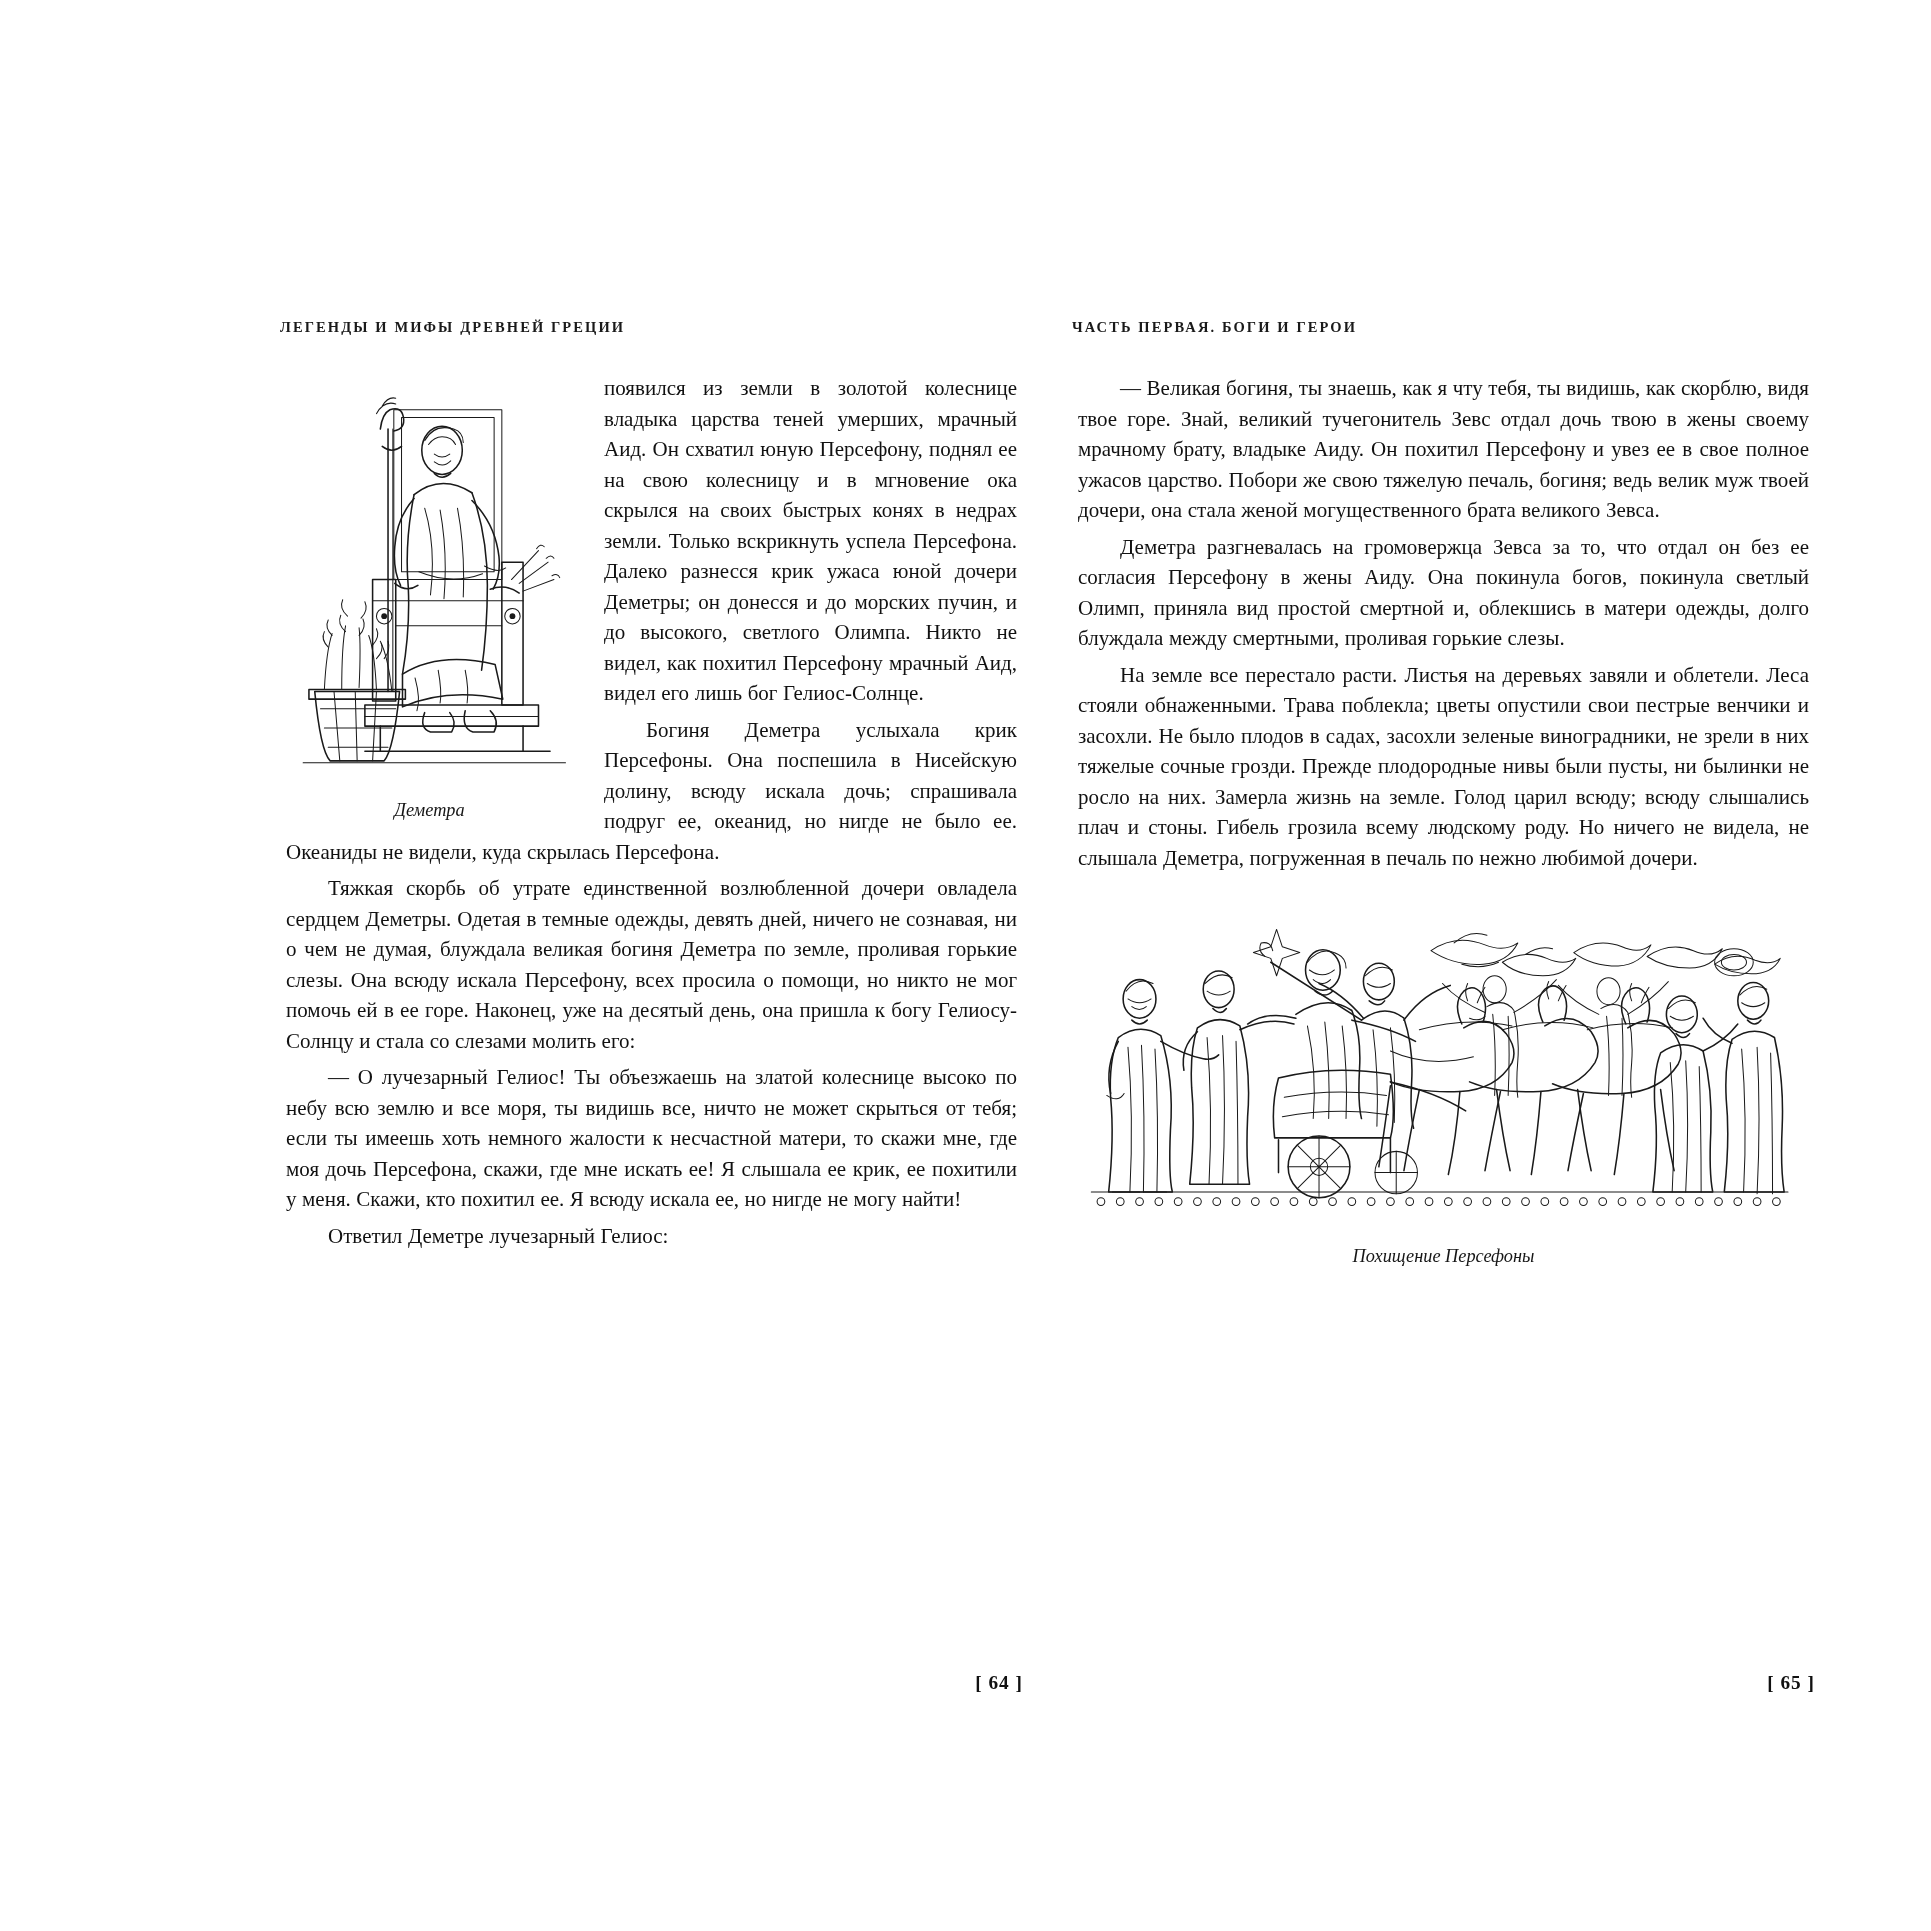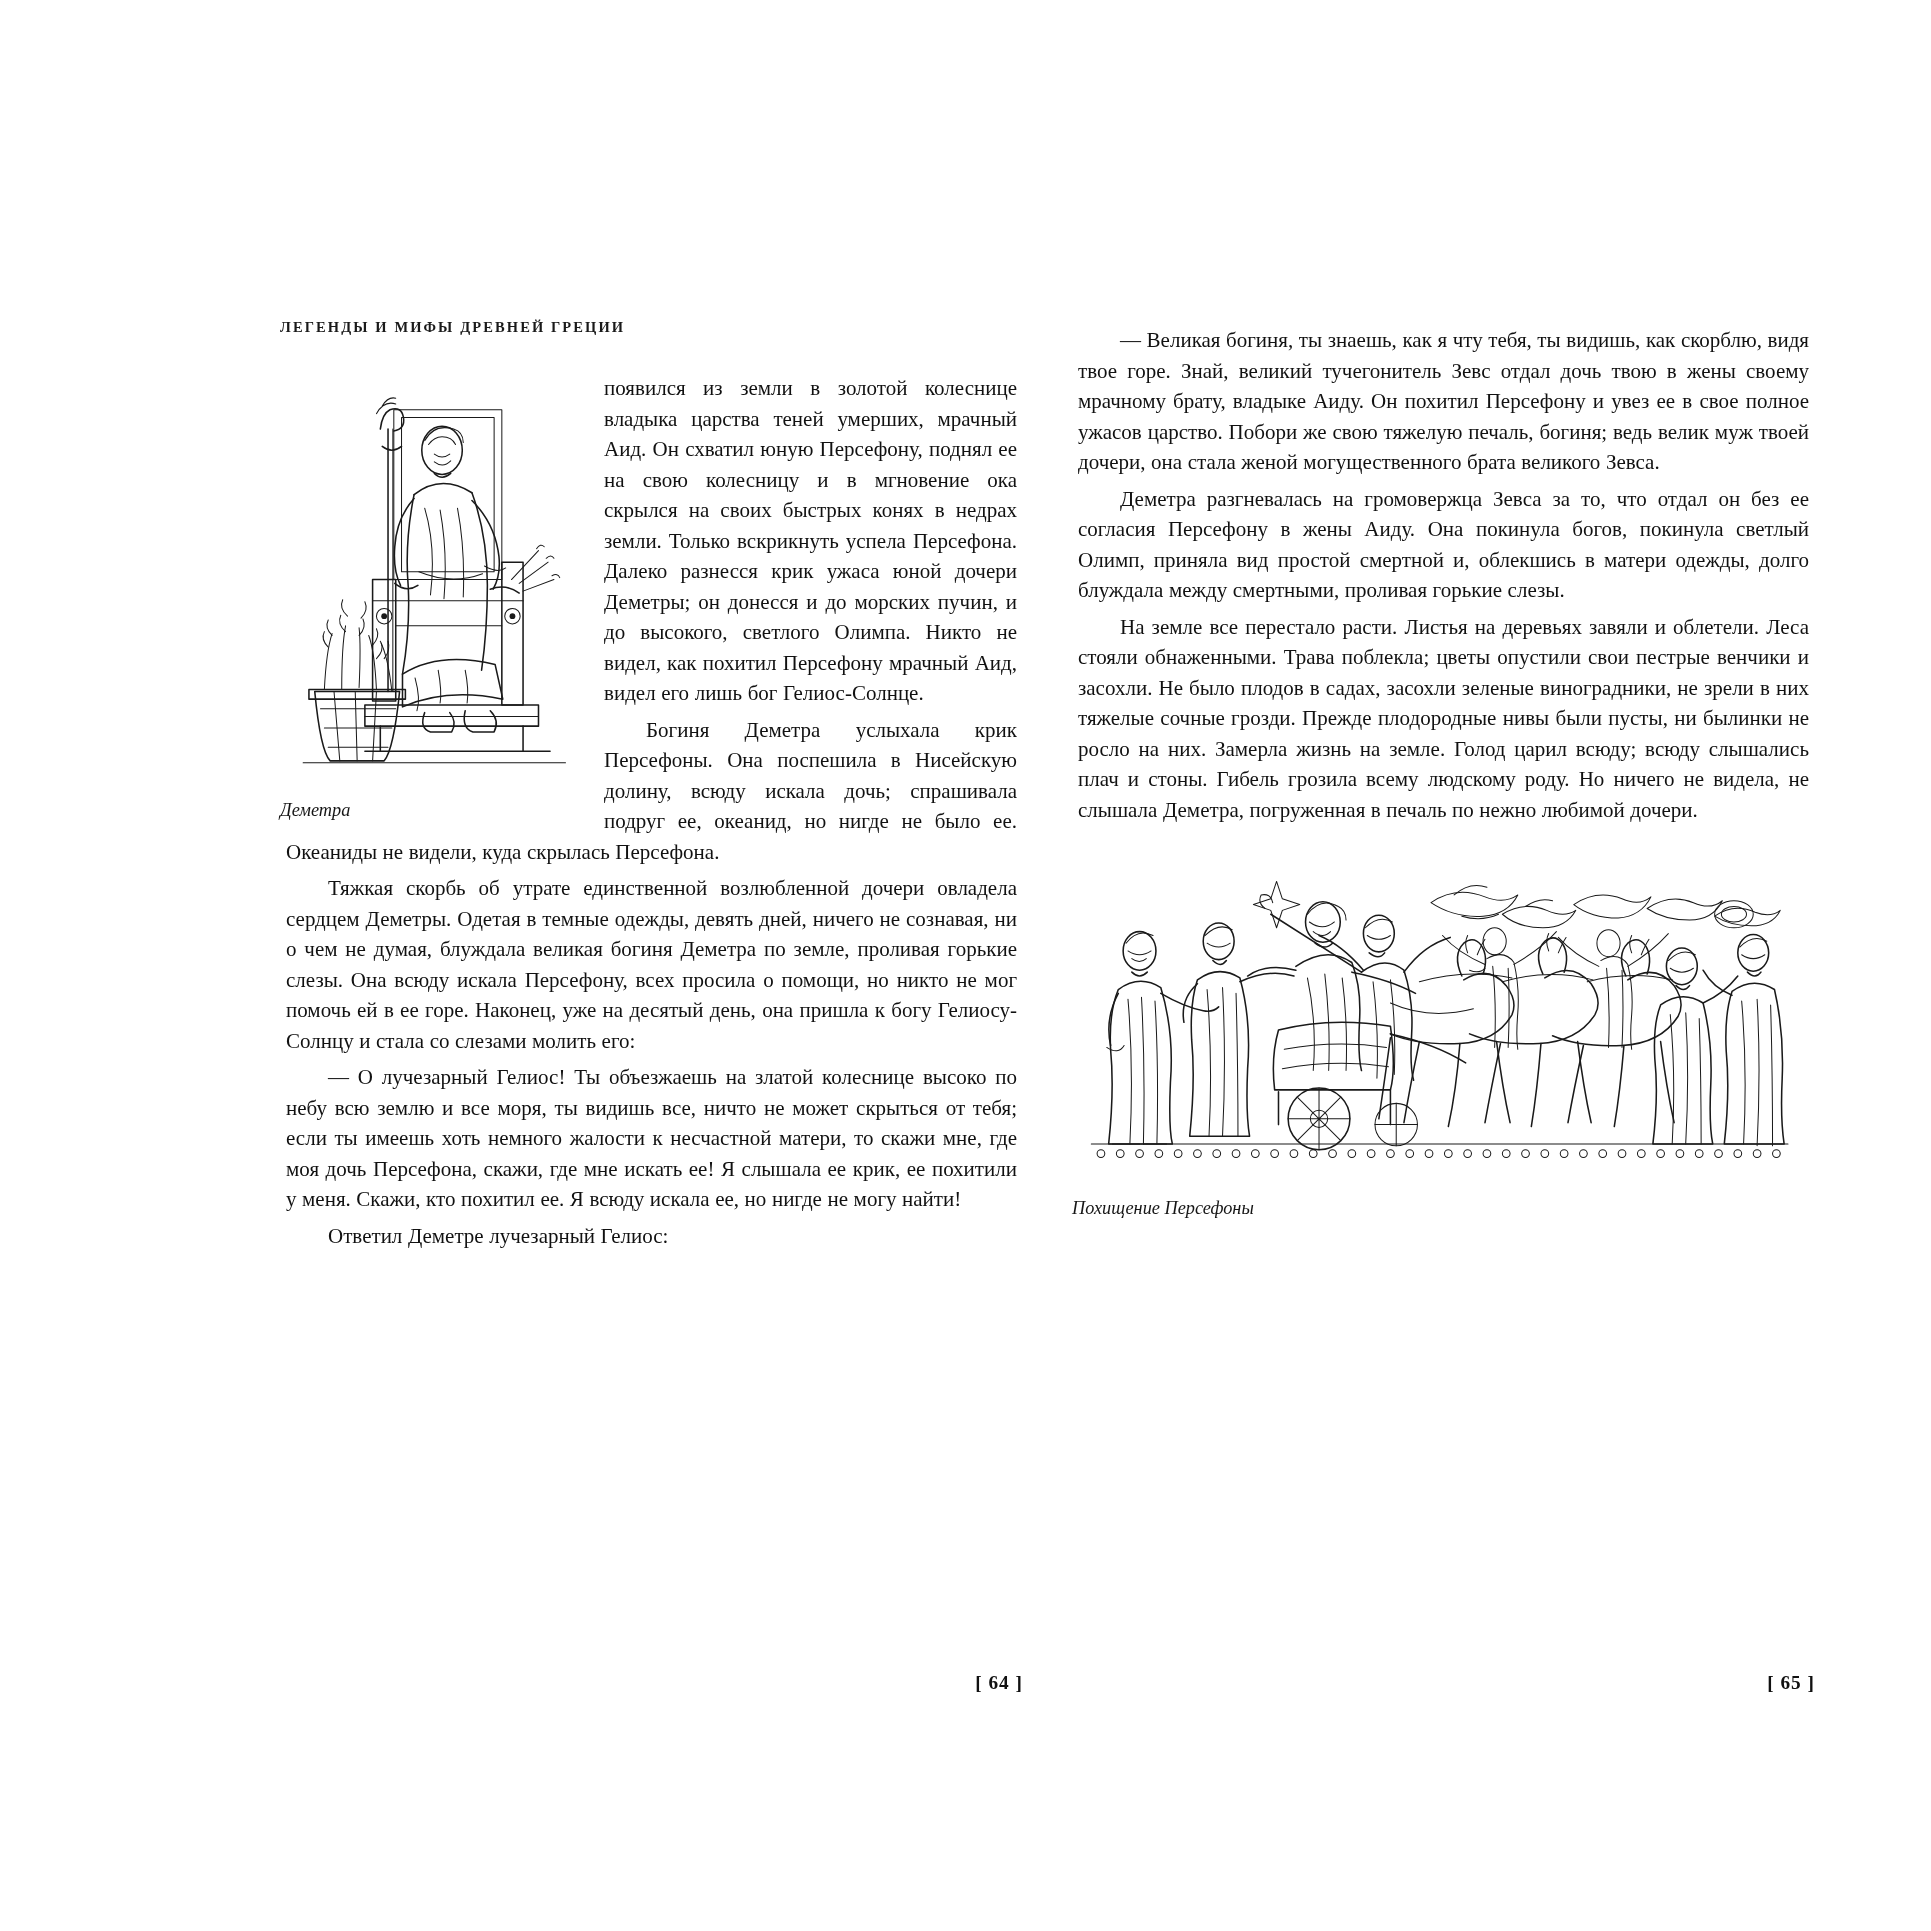--- a/index.html
+++ b/index.html
@@ -65,20 +65,21 @@
     float: left;
     width: 299px;
     margin: 3.9px 25px 5.8px 0;
   }
   .illus-left .frame {
     width: 299px;
     height: 415px;
     position: relative;
   }
   .illus-caption {
+    text-align: center;
     font-style: italic;
     font-size: 18.3px;
     margin-top: 11.6px;
     color: #161616;
   }
 
   .illus-bottom {
     margin-top: 33px;
     width: 100%;
   }
@@ -192,20 +193,21 @@
       <p class="body">Тяжкая скорбь об утрате единственной возлюбленной дочери овладела сердцем Деметры. Одетая в темные одежды, девять дней, ничего не сознавая, ни о чем не думая, блуждала великая богиня Деметра по земле, проливая горькие слезы. Она всюду искала Персефону, всех просила о помощи, но никто не мог помочь ей в ее горе. Наконец, уже на десятый день, она пришла к богу Гелиосу-Солнцу и стала со слезами молить его:</p>
       <p class="body">— О лучезарный Гелиос! Ты объезжаешь на златой колеснице высоко по небу всю землю и все моря, ты видишь все, ничто не может скрыться от тебя; если ты имеешь хоть немного жалости к несчастной матери, то скажи мне, где моя дочь Персефона, скажи, где мне искать ее! Я слышала ее крик, ее похитили у меня. Скажи, кто похитил ее. Я всюду искала ее, но нигде не могу найти!</p>
       <p class="body">Ответил Деметре лучезарный Гелиос:</p>
     </div>
 
     <div class="folio">[ 64 ]</div>
   </div>
 
   <div class="page page-right">
 
+    <div class="running-head">ЧАСТЬ ПЕРВАЯ. БОГИ И ГЕРОИ</div>
 
     <div class="col">
       <p class="body">— Великая богиня, ты знаешь, как я чту тебя, ты видишь, как скорблю, видя твое горе. Знай, великий тучегонитель Зевс отдал дочь твою в жены своему мрачному брату, владыке Аиду. Он похитил Персефону и увез ее в свое полное ужасов царство. Побори же свою тяжелую печаль, богиня; ведь велик муж твоей дочери, она стала женой могущественного брата великого Зевса.</p>
       <p class="body">Деметра разгневалась на громовержца Зевса за то, что отдал он без ее согласия Персефону в жены Аиду. Она покинула богов, покинула светлый Олимп, приняла вид простой смертной и, облекшись в матери одежды, долго блуждала между смертными, проливая горькие слезы.</p>
       <p class="body">На земле все перестало расти. Листья на деревьях завяли и облетели. Леса стояли обнаженными. Трава поблекла; цветы опустили свои пестрые венчики и засохли. Не было плодов в садах, засохли зеленые виноградники, не зрели в них тяжелые сочные грозди. Прежде плодородные нивы были пусты, ни былинки не росло на них. Замерла жизнь на земле. Голод царил всюду; всюду слышались плач и стоны. Гибель грозила всему людскому роду. Но ничего не видела, не слышала Деметра, погруженная в печаль по нежно любимой дочери.</p>
 
       <figure class="illus-bottom" style="margin:33px 0 17px 0;">
         <div class="frame">
           <svg viewBox="0 0 770 330" width="743" height="319" preserveAspectRatio="xMidYMid meet" aria-hidden="true">
 

